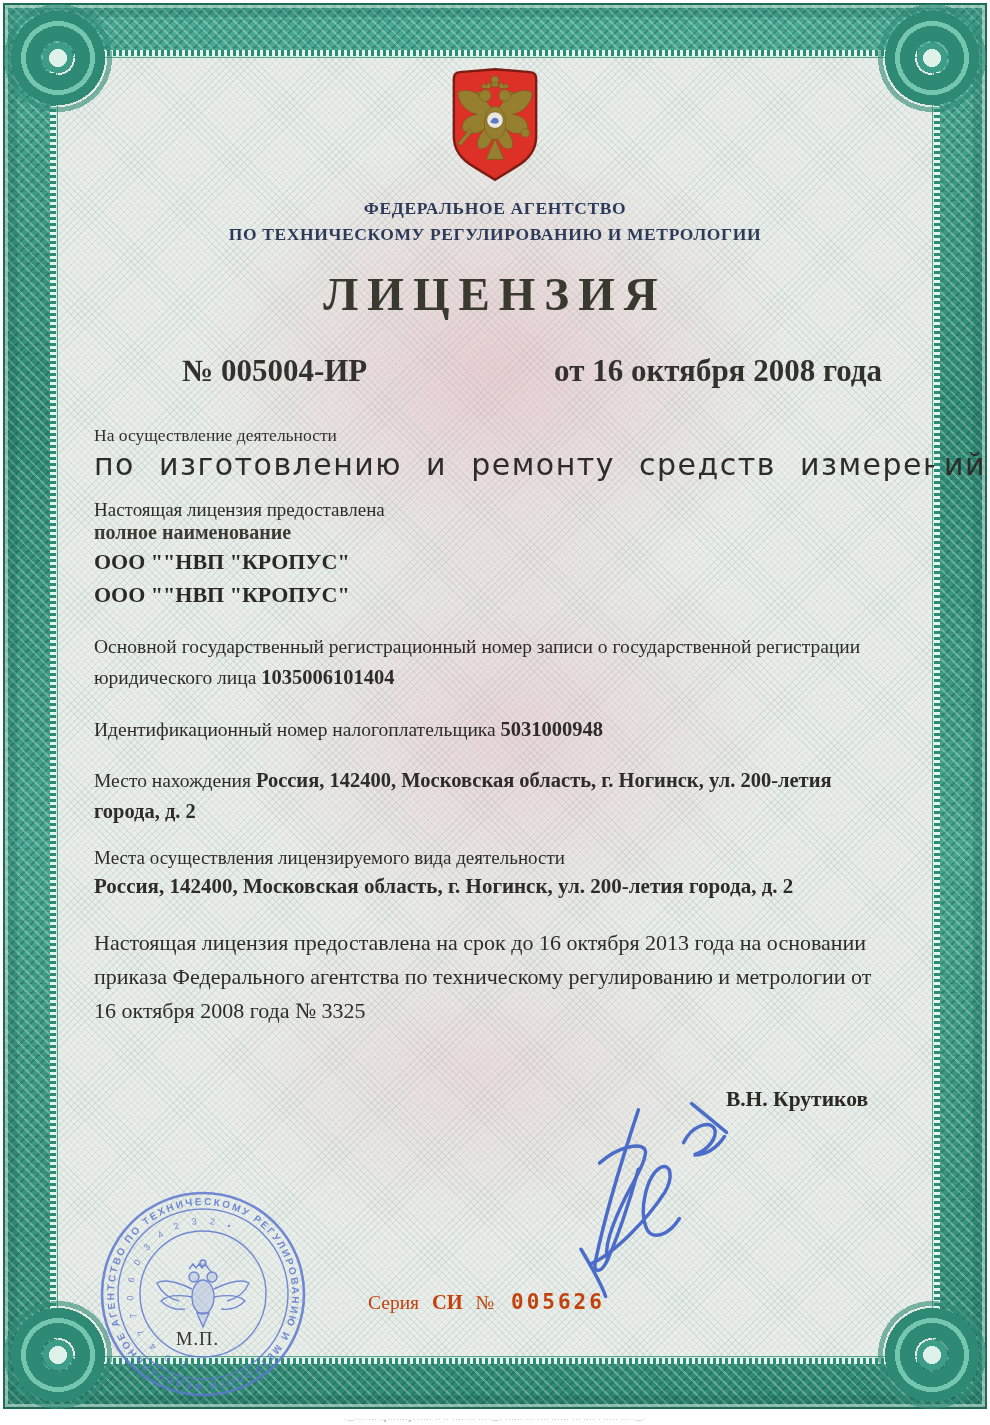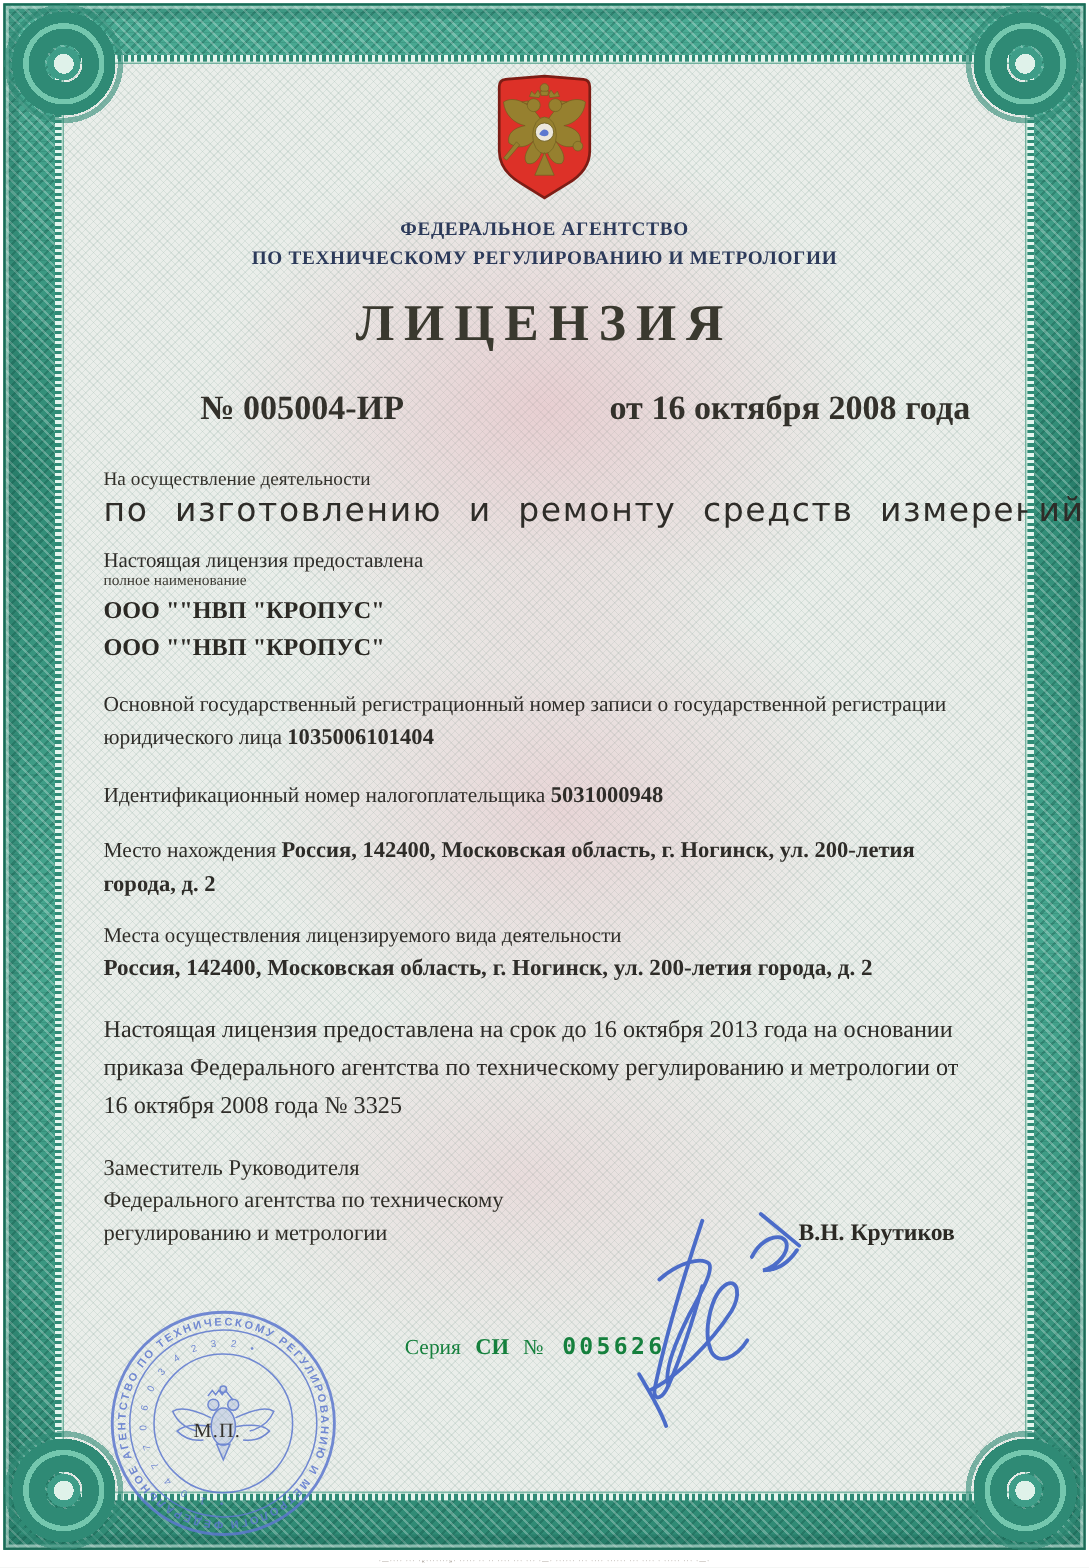--- a/index.html
+++ b/index.html
@@ -53,47 +53,47 @@
   .agency{ text-align:center;font-weight:bold;color:#2c3a5a;font-size:17.5px;letter-spacing:.6px;line-height:1.2;}
   .agency.l1{margin-top:12px;}
   .agency.l2{margin-top:5px;}
   .doc-title{
     text-align:center;margin-top:22px;font-size:47px;font-weight:bold;color:#3a392f;letter-spacing:9px;
   }
   .num-row{display:flex;margin-top:32px;font-size:31px;font-weight:bold;color:#33312b;}
   .num-row .no{margin-left:88px;}
   .num-row .dt{margin-left:auto;margin-right:14px;}
   
-  .small-label{font-size:14px;color:#3c3a33;line-height:1.15;}
+  .small-label{font-size:20px;color:#3c3a33;line-height:1.15;font-weight:bold;}
   .plain{font-size:17.5px;color:#33312b;}
   .activity-intro{margin-top:36px;}
   .activity-main{
     margin-top:1px;text-align:center;font-family:"DejaVu Sans","Liberation Sans",sans-serif;
     font-size:30px;color:#2e2c28;letter-spacing:1.5px;word-spacing:13px;white-space:nowrap;
   }
   .activity-note{margin-top:3px;text-align:center;font-size:15px;color:#35332c;}
   .grantee-intro{margin-top:17px;font-size:19px;}
   .bold-val{font-weight:bold;font-size:21px;line-height:1.42;color:#2b2924;}
   .grantee-full{margin-top:3px;}
   .grantee-short,.grantee-brand{font-size:22px;margin-top:2px;}
   .para{margin-top:22px;font-size:19.5px;line-height:1.5;}
   .para b{font-size:20.5px;}
   .loc-para{margin-top:20px;}
   .places-label{margin-top:20px;font-size:19px;}
   .places-val{margin-top:2px;font-size:21px;font-weight:bold;line-height:1.5;}
   .validity{margin-top:24px;font-size:22px;line-height:1.55;}
   
   .signer{display:flex;margin-top:26px;}
   .signer .pos{font-size:20.5px;line-height:1.45;color:#2f2d27;}
-  .signer .name{margin-left:auto;margin-right:28px;align-self:center;margin-top:56px;font-weight:bold;font-size:21.5px;color:#2b2924;}
+  .signer .name{margin-left:auto;margin-right:28px;align-self:center;margin-top:32px;font-weight:bold;font-size:21.5px;color:#2b2924;}
   
   .sig-layer{position:absolute;left:540px;top:1093px;width:205px;height:210px;z-index:7;}
   .stamp-layer{position:absolute;left:92px;top:1183px;width:222px;height:222px;z-index:6;opacity:.85;}
-  .mp{position:absolute;left:176px;top:1291px;z-index:8;font-size:18.5px;letter-spacing:1px;color:#34322c;text-align:center;}
-  .series-row{position:absolute;left:368px;top:1212px;z-index:8;font-size:19.5px;color:#15803d;}
+  .mp{position:absolute;left:176px;top:1329px;z-index:8;font-size:18.5px;letter-spacing:1px;color:#34322c;text-align:center;}
+  .series-row{position:absolute;left:368px;top:1290px;z-index:8;font-size:19.5px;color:#c2410c;}
   .series-row .cd{font-weight:bold;font-size:20.5px;margin-left:8px;}
   .series-row .mk{margin-left:8px;}
   .series-row .sn{font-weight:bold;font-size:21px;letter-spacing:3px;margin-left:12px;font-family:"DejaVu Sans Mono",monospace;}
   .imprint{
     position:absolute;bottom:2px;left:50%;transform:translateX(-50%);z-index:1;
     width:470px;text-align:center;font-size:6px;color:#8a7f74;letter-spacing:1px;
     filter:blur(.4px);white-space:nowrap;overflow:hidden;
   }
 </style>
 </head>
@@ -157,25 +157,20 @@
     <div class="para"><span>Идентификационный номер налогоплательщика </span><b>5031000948</b></div>
 
     <div class="para loc-para"><span>Место нахождения </span><b>Россия, 142400, Московская область, г. Ногинск, ул. 200-летия города, д. 2</b></div>
 
     <div class="places-label">Места осуществления лицензируемого вида деятельности</div>
     <div class="places-val">Россия, 142400, Московская область, г. Ногинск, ул. 200-летия города, д. 2</div>
 
     <div class="validity">Настоящая лицензия предоставлена на срок до 16 октября 2013 года на основании приказа Федерального агентства по техническому регулированию и метрологии от 16 октября 2008 года  № 3325</div>
 
     <div class="signer">
-      <div class="pos">
-        <div>Заместитель Руководителя</div>
-        <div>Федерального агентства  по техническому</div>
-        <div>регулированию и метрологии</div>
-      </div>
       <div class="name">В.Н. Крутиков</div>
     </div>
   </div>
 </div>
 
 <svg class="sig-layer" viewBox="0 0 200 200">
   <g fill="none" stroke="#3b5fc6" stroke-width="3.4" stroke-linecap="round" opacity=".9">
     <path d="M96,14 C84,50 64,114 54,162 C52,172 58,174 64,164 C74,144 88,102 96,72"></path>
     <path d="M58,66 C76,50 96,46 102,52 C106,58 96,76 84,98 C72,122 62,148 66,160"></path>
     <path d="M50,164 C72,154 104,122 122,94 C130,80 128,66 118,70 C104,78 96,112 104,130 C110,142 126,136 136,120"></path>

